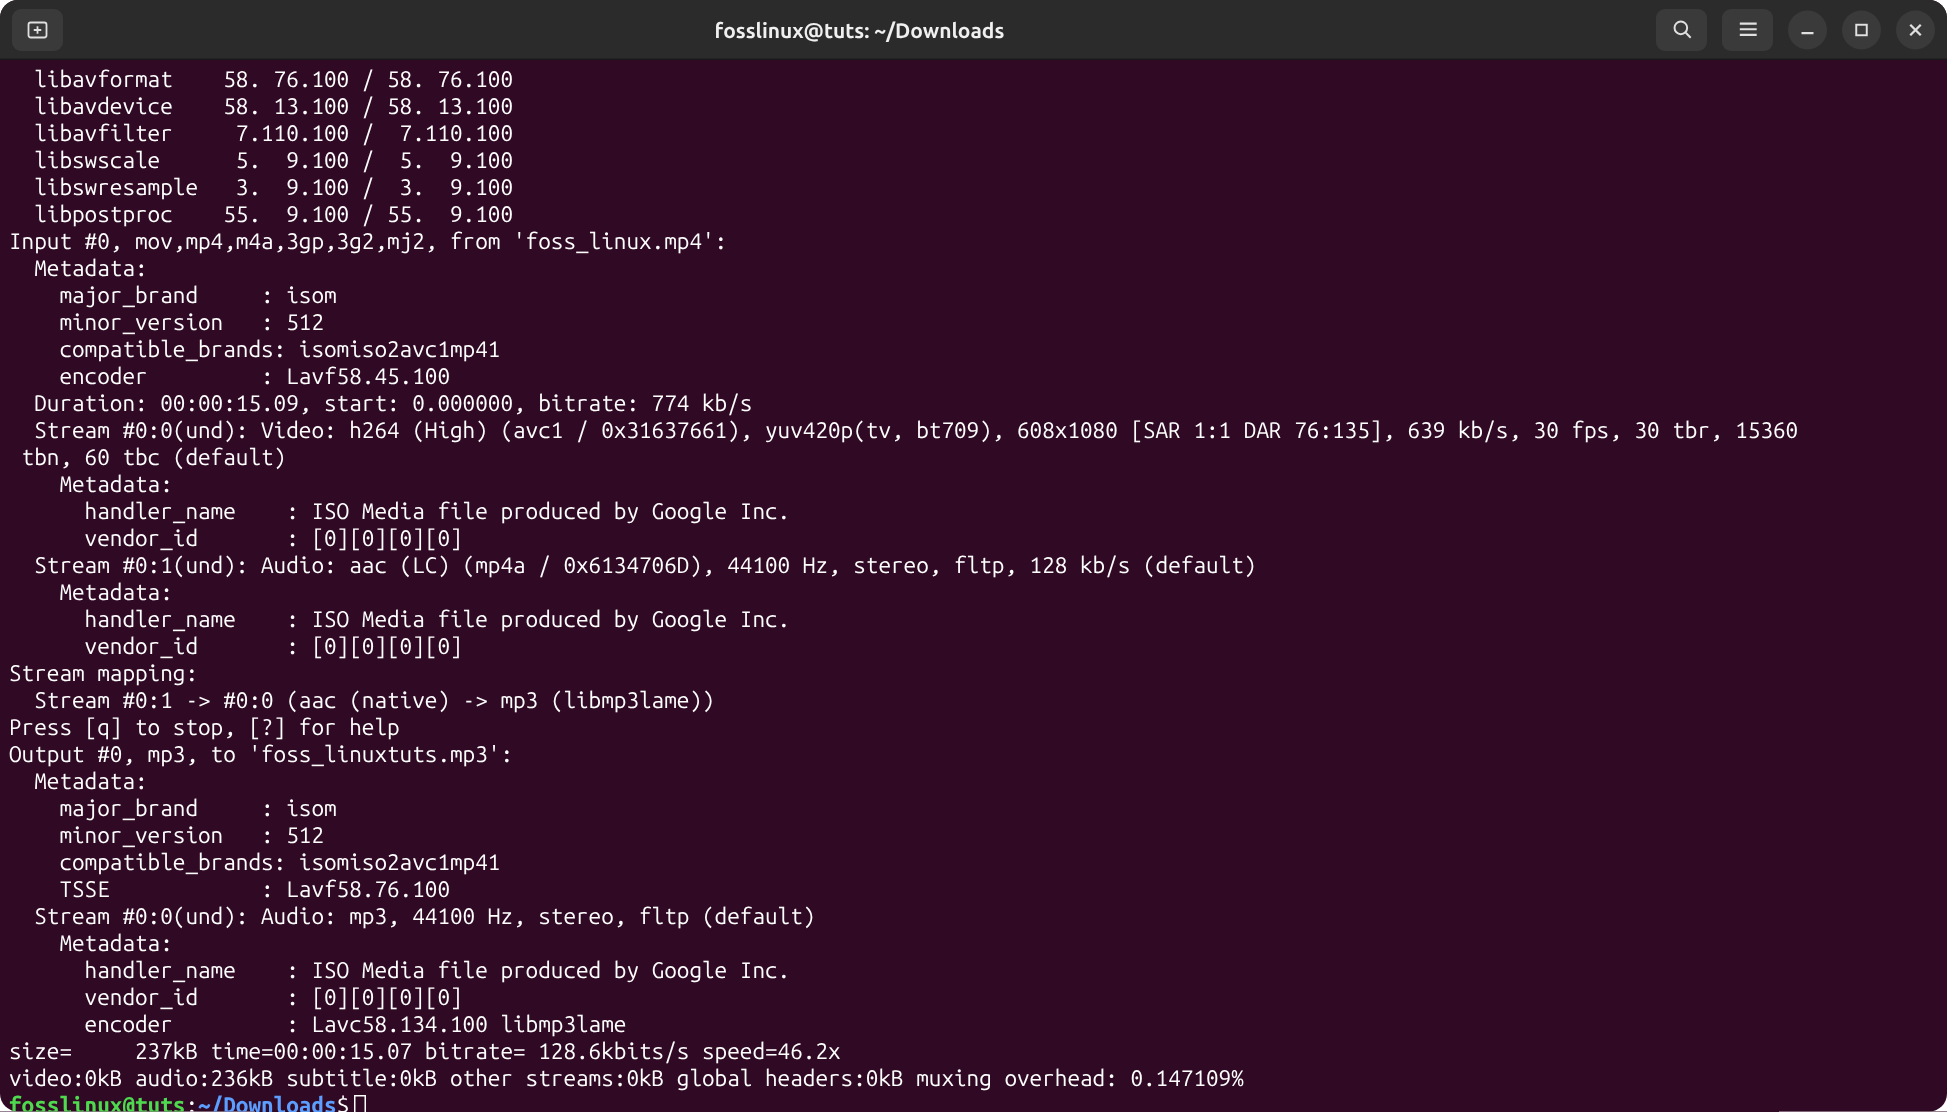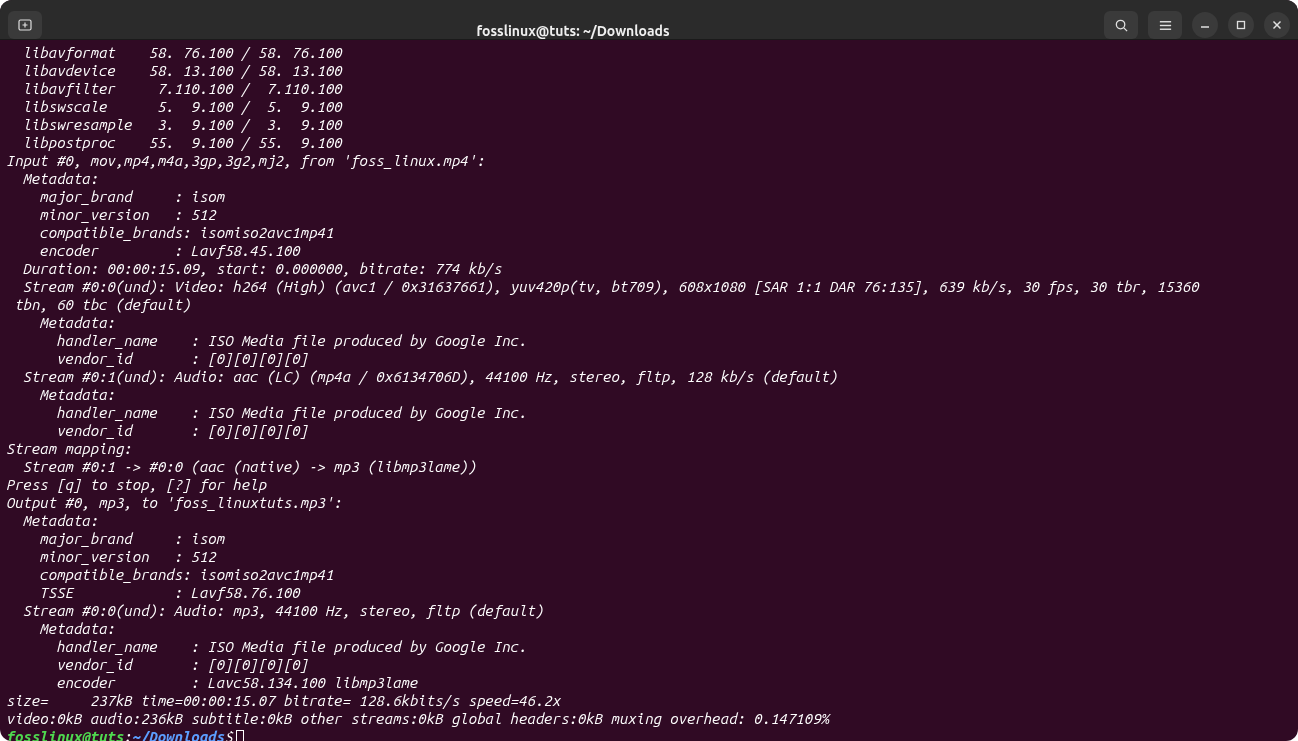--- a/index.html
+++ b/index.html
@@ -1,39 +1,38 @@
 <!DOCTYPE html>
 <html><head>
 <meta charset="utf-8">
 <style>
   * { margin: 0; padding: 0; box-sizing: border-box; }
   html, body { width: 1298px; height: 741px; overflow: hidden; font-family: Ubuntu, "Noto Sans", sans-serif; }
   .window { width: 100%; height: 100%; background: #300a24; display: flex; flex-direction: column; border-radius: 12px; overflow: hidden; }
   .titlebar {
-    height: 40px; background: #2b2b2b; display: flex; align-items: flex-end;
+    height: 40px; background: #2b2b2b; display: flex; align-items: center;
     padding: 0 8px; color: #e6e6e6; flex-shrink: 0;
     border-bottom: 1px solid #1a1a1a;
   }
   .tb-left { display: flex; align-items: center; gap: 6px; }
   .tb-btn {
     width: 34px; height: 28px; border-radius: 6px; background: #3a3a3a;
     display: flex; align-items: center; justify-content: center;
     color: #e0e0e0; cursor: pointer;
   }
   .tb-title { flex: 1; text-align: center; font-weight: 600; font-size: 14px; color: #f0f0f0; }
   .tb-right { display: flex; align-items: center; gap: 10px; }
   .win-btn {
     width: 26px; height: 26px; border-radius: 50%; background: #3a3a3a;
     display: flex; align-items: center; justify-content: center; color: #e0e0e0;
     cursor: pointer;
   }
   .term-body {
     flex: 1; overflow-y: auto; padding: 4px 6px 4px 6px;
     position: relative;
-    font-style: italic;
   }
   .term-body::-webkit-scrollbar { width: 10px; }
   .term-body::-webkit-scrollbar-track { background: #300a24; }
   .term-body::-webkit-scrollbar-thumb { background: #6a6a6a; border-radius: 5px; }
   .term-lines {
     font-family: "Ubuntu Mono", "DejaVu Sans Mono", Consolas, monospace;
     font-size: 15px; line-height: 18px; color: #ffffff; white-space: pre;
   }
   .prompt-line { display: flex; align-items: center; }
   .p-userhost { color: #4fd94f; font-weight: bold; }

